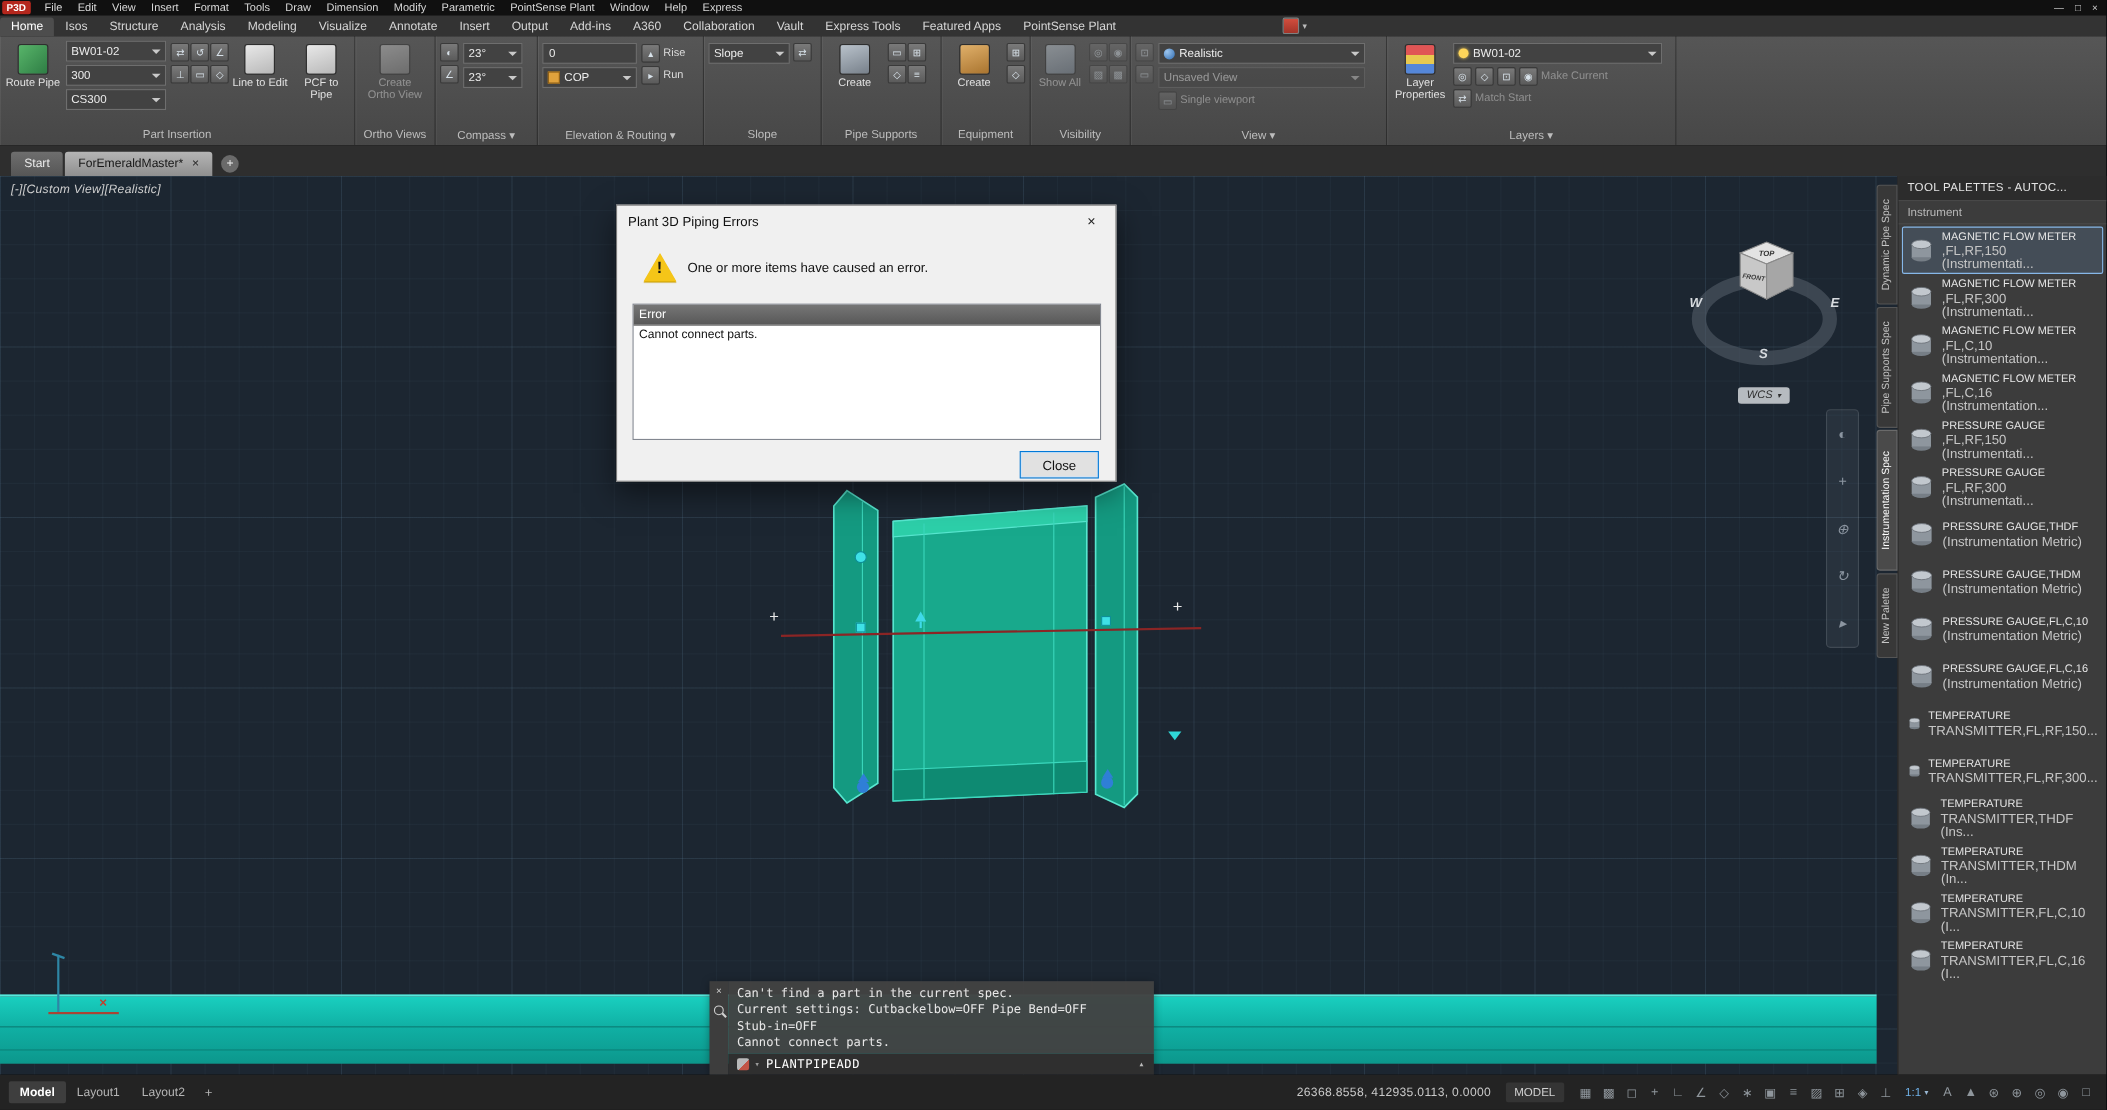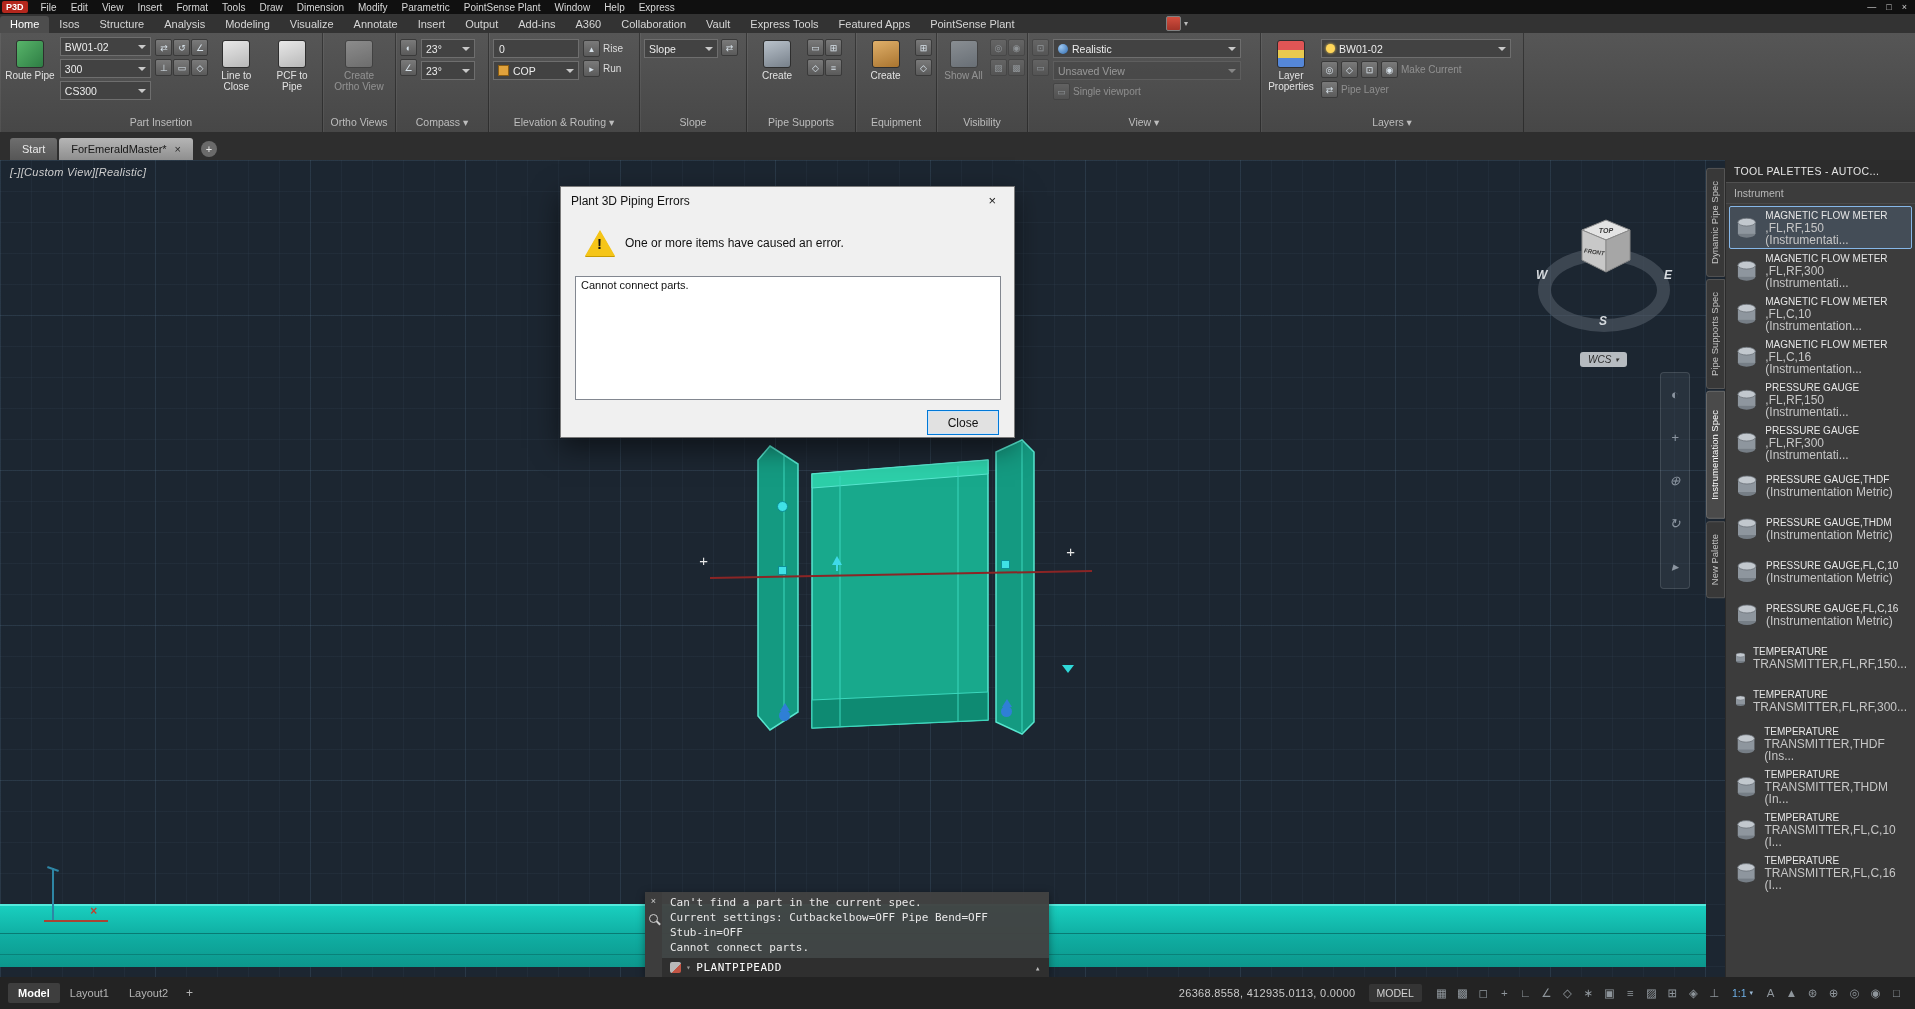--- a/index.html
+++ b/index.html
@@ -270,21 +270,21 @@
 
         <span class="mini">⇄</span>
             <span class="mini">↺</span>
             <span class="mini">∠</span>
             <span class="mini">⊥</span>
             <span class="mini">▭</span>
             <span class="mini">◇</span>
           </div>
         <div class="bigbtn">
           <span class="bicon doc"></span>
-          <span>Line to Close</span>
+          <span>Line to Edit</span>
         </div>
         <div class="bigbtn">
           <span class="bicon doc"></span>
           <span>PCF to Pipe</span>
         </div>
       </div>
       <div class="plabel">Part Insertion</div>
     </div>
 
     <div class="panel" style="width:72px">
@@ -453,21 +453,21 @@
                 <span class="mini">⊡</span>
                 <span class="mini">◉</span>
               </div>
             <span class="dim" style="font-size:10px;color:#dcdcdc">Make Current</span>
           </div>
           <div class="hstack">
             <div class="hstack">
 
             <span class="mini">⇄</span>
               </div>
-            <span class="dim" style="font-size:10px;color:#dcdcdc">Pipe Layer</span>
+            <span class="dim" style="font-size:10px;color:#dcdcdc">Match Start</span>
           </div>
         </div>
       </div>
       <div class="plabel">Layers ▾</div>
     </div>
 
   </div>
 
   <div class="filetabrow">
     <div style="display:flex;gap:2px;align-items:flex-end">
@@ -766,20 +766,21 @@
 
   <div class="dialog">
     <div class="dlg-head">
       <span>Plant 3D Piping Errors</span>
       <span class="dlg-x">×</span>
     </div>
     <div class="dlg-body">
       <div class="warn-tri"></div>
       <div class="dlg-msg">One or more items have caused an error.</div>
       <div class="err-box">
+        <div class="err-head">Error</div>
         <div>
 
         <div class="err-row">Cannot connect parts.</div>
           </div>
       </div>
       <div class="close-btn">Close</div>
     </div>
   </div>
 
   <div class="statusbar">

